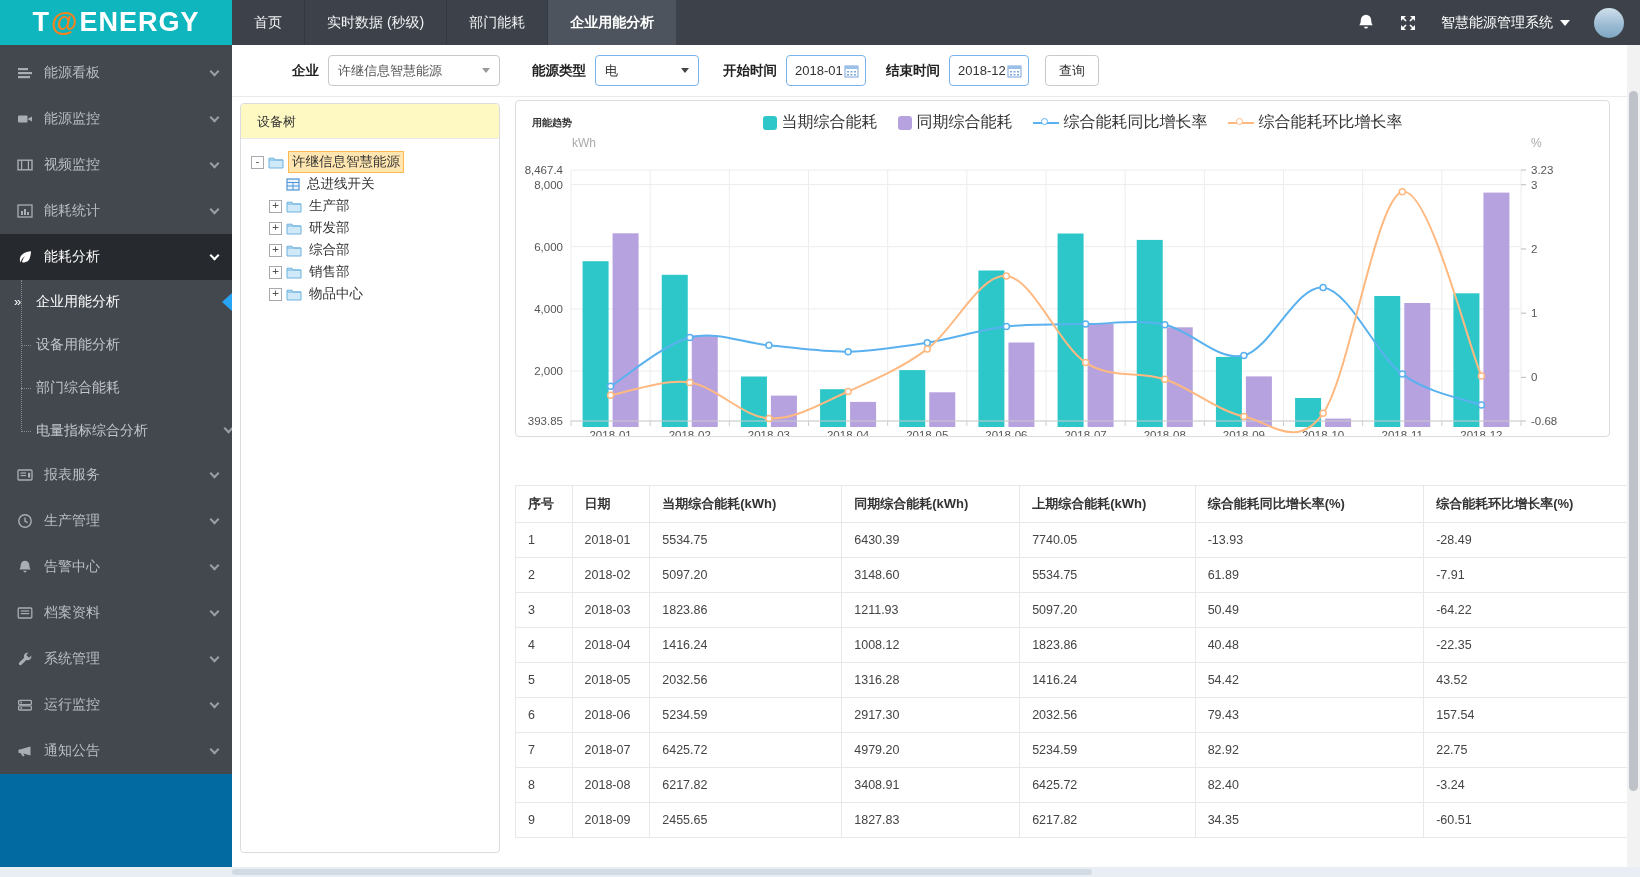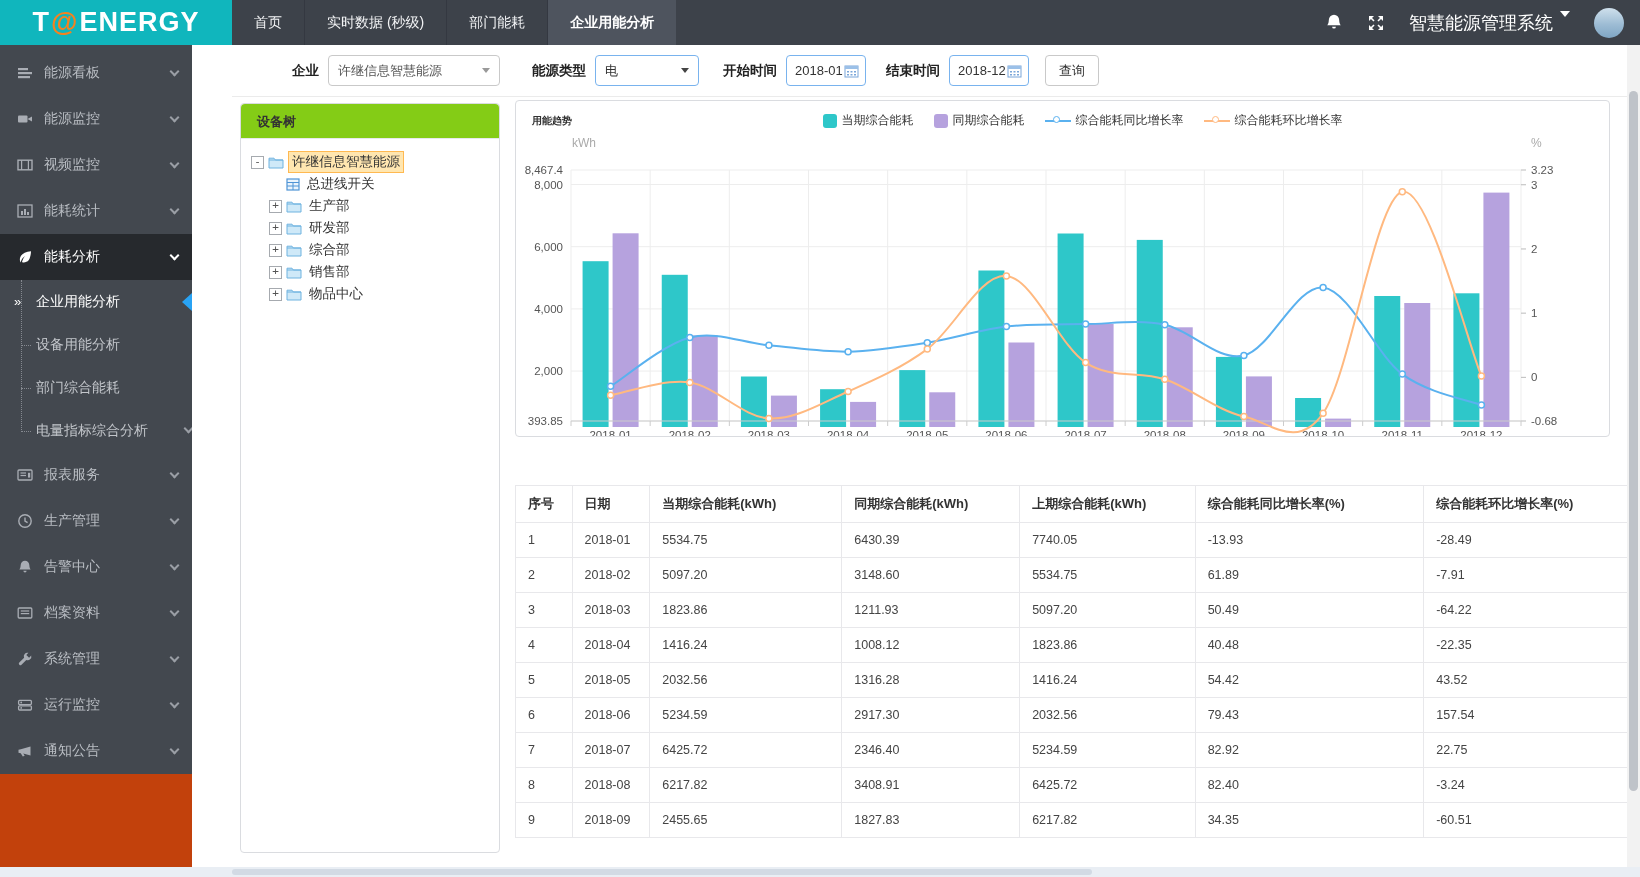--- a/index.html
+++ b/index.html
@@ -10,27 +10,27 @@
   
   .topbar { position:absolute; left:0; top:0; width:100%; height:45px; background:#3d424a; display:flex; z-index:30; }
   .logo { width:232px; height:45px; background:#10b6bd; color:#fff; display:flex; align-items:center; justify-content:center;
           font-size:27px; font-weight:bold; letter-spacing:1px; }
   .logo .at { color:#f5821f; font-weight:bold; margin:0 1px; }
   .tabs { display:flex; height:45px; }
   .tab { padding:0 22px; line-height:45px; color:#f2f3f5; font-size:14px; border-left:1px solid #343841; cursor:pointer; white-space:nowrap; }
   .tab:first-child { border-left:none; }
   .tab.active { background:#4e545e; font-weight:bold; color:#fff; }
   .top-right { margin-left:auto; display:flex; align-items:center; gap:24px; padding-right:16px; color:#fff; }
-  .sys-menu { display:flex; align-items:flex-start; gap:7px; font-size:18px; color:#fff; cursor:pointer; }
+  .sys-menu { display:flex; align-items:center; gap:7px; font-size:14px; color:#fff; cursor:pointer; }
   .caret-down-w { width:0; height:0; border-left:5px solid transparent; border-right:5px solid transparent; border-top:6px solid #fff; }
   .avatar { width:30px; height:30px; border-radius:50%; background:linear-gradient(180deg,#cfe0ec 0%,#9dbcd4 55%,#7fa6c4 100%); }
   .icon-btn { display:flex; align-items:center; }
 
   
-  .sidebar { position:absolute; left:0; top:45px; width:192px; height:822px; background:#c2410c; overflow:hidden; z-index:20; }
+  .sidebar { position:absolute; left:0; top:45px; width:232px; height:822px; background:#0369a1; overflow:hidden; z-index:20; }
   .menu-list { background:#43484f; padding-top:5px; }
   .side-item { height:46px; display:flex; align-items:center; padding:0 14px 0 17px; color:#b9bdc3; font-size:14px; cursor:pointer; }
   .side-item .icn { width:16px; height:16px; color:#a9adb4; flex:0 0 16px; display:flex; }
   .side-item .lbl { margin-left:11px; }
   .chev { margin-left:auto; width:7px; height:7px; border-right:2px solid #9a9ea5; border-bottom:2px solid #9a9ea5;
           transform:rotate(45deg); margin-top:-4px; }
   .side-item.active { background:#26292d; color:#fff; }
   .side-item.active .icn { color:#fff; }
   .side-item.active .chev { border-color:#fff; }
   .submenu { position:relative; }
@@ -53,37 +53,37 @@
   .select-box .caret { margin-left:auto; width:0; height:0; border-left:4px solid transparent; border-right:4px solid transparent; border-top:5px solid #999; }
   .blue-border { border-color:#79b3ee; color:#333; }
   .blue-border .caret { border-top-color:#444; }
   .date-box { height:31px; width:80px; border:1px solid #79b3ee; border-radius:4px; background:#fff; display:flex; align-items:center;
               padding:0 6px 0 8px; font-size:13px; color:#333; cursor:pointer; }
   .date-box svg { margin-left:auto; }
   .query-btn { height:31px; padding:0 13px; border:1px solid #c9c9c9; border-radius:4px; background:#fff; font-size:13px; color:#333; cursor:pointer; }
 
   
   .tree-panel { position:absolute; left:8px; top:58px; width:260px; height:750px; border:1px solid #dadce0; border-radius:4px; background:#fff; }
-  .tree-header { height:35px; line-height:35px; background:#84cc16; border-bottom:1px solid #e7e9ec; padding-left:16px;
-                 font-size:13px; color:#333; border-radius:4px 4px 0 0;font-weight:bold; }
+  .tree-header { height:35px; line-height:35px; background:#fef9c3; border-bottom:1px solid #e7e9ec; padding-left:16px;
+                 font-size:13px; color:#333; border-radius:4px 4px 0 0; }
   .tree-body { padding:12px 6px 0 10px; }
   .tnode { display:flex; align-items:center; height:22px; font-size:13.5px; color:#333; cursor:pointer; }
   .tnode.lv1 { padding-left:18px; }
   .ebox { width:13px; height:13px; border:1px solid #a6aaaf; background:#fff; color:#555; font-size:11px; line-height:10px;
           text-align:center; margin-right:4px; flex:0 0 13px; font-family:"DejaVu Sans Mono",monospace; }
   .ebox-space { width:13px; margin-right:4px; flex:0 0 13px; }
   .tnode .ticn { margin-right:4px; display:flex; }
   .tnode .tlabel { padding:1px 3px; white-space:nowrap; }
   .tnode .tlabel.selected { background:#ffe6b0; border:1px solid #ffb951; }
 
   
   .chart-panel { position:absolute; left:283px; top:55px; width:1095px; height:337px; border:1px solid #dadce0; border-radius:4px; background:#fff; }
   .chart-head { position:absolute; left:0; top:0; width:100%; display:flex; align-items:center; padding:11px 16px 0; z-index:2; }
   .chart-title { font-size:10px; font-weight:bold; color:#333; }
-  .legend { flex:1; display:flex; justify-content:center; align-items:center; gap:20px; font-size:12px; color:#333;text-align:center; }
+  .legend { flex:1; display:flex; justify-content:center; align-items:center; gap:20px; font-size:16px; color:#333;text-align:center; }
   .lg-item { display:flex; align-items:center; gap:5px; cursor:pointer; }
   .lg-rect { width:14px; height:14px; border-radius:3px; }
   .lg-line { position:relative; width:26px; height:2px; }
   .lg-line i { position:absolute; left:50%; top:50%; width:7px; height:7px; margin:-5px 0 0 -5px; border-radius:50%;
                background:#fff; border:1.5px solid; }
   .chart-svg { position:absolute; left:0; top:0; }
   .tick { font-size:11.5px; fill:#555; }
   .axisname { font-size:12px; fill:#aaa; }
 
   
@@ -640,21 +640,21 @@
               <td>5234.59</td>
               <td>2917.30</td>
               <td>2032.56</td>
               <td>79.43</td>
               <td>157.54</td>
             </tr>
             <tr>
               <td>7</td>
               <td>2018-07</td>
               <td>6425.72</td>
-              <td>2346.40</td>
+              <td>4979.20</td>
               <td>5234.59</td>
               <td>82.92</td>
               <td>22.75</td>
             </tr>
             <tr>
               <td>8</td>
               <td>2018-08</td>
               <td>6217.82</td>
               <td>3408.91</td>
               <td>6425.72</td>

